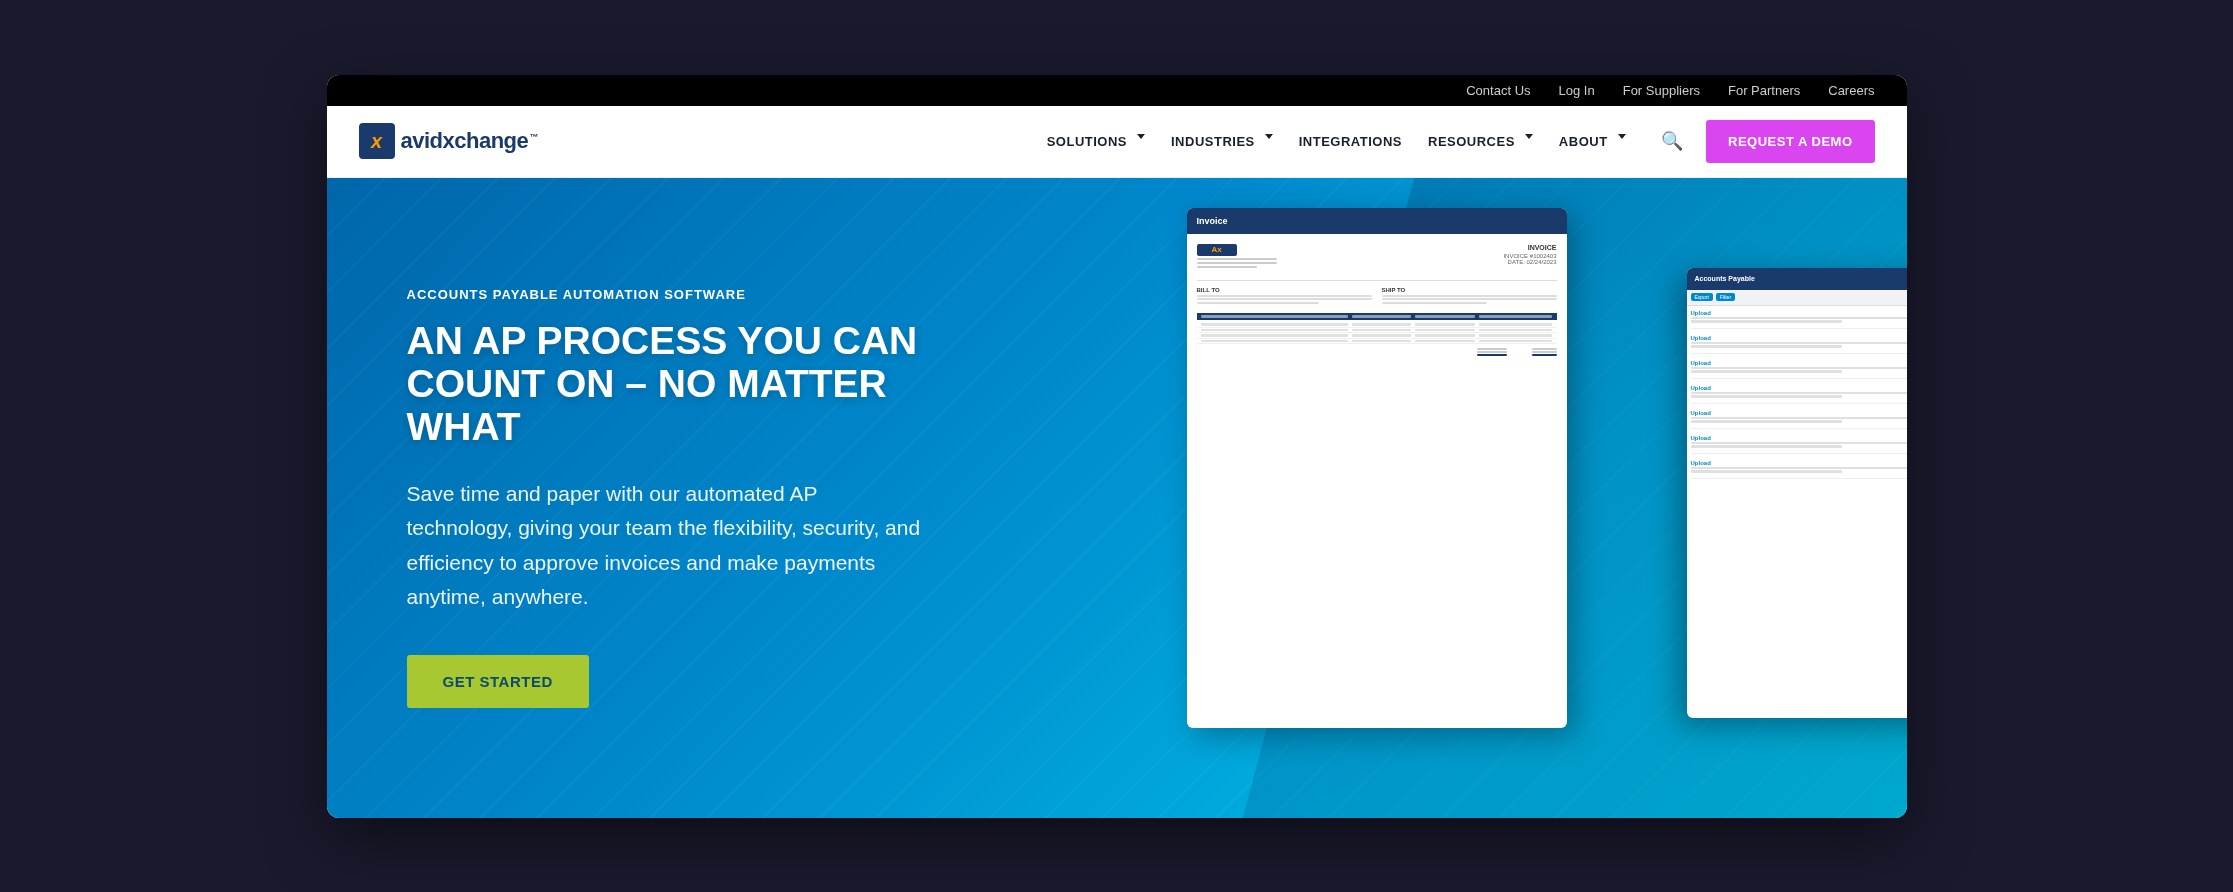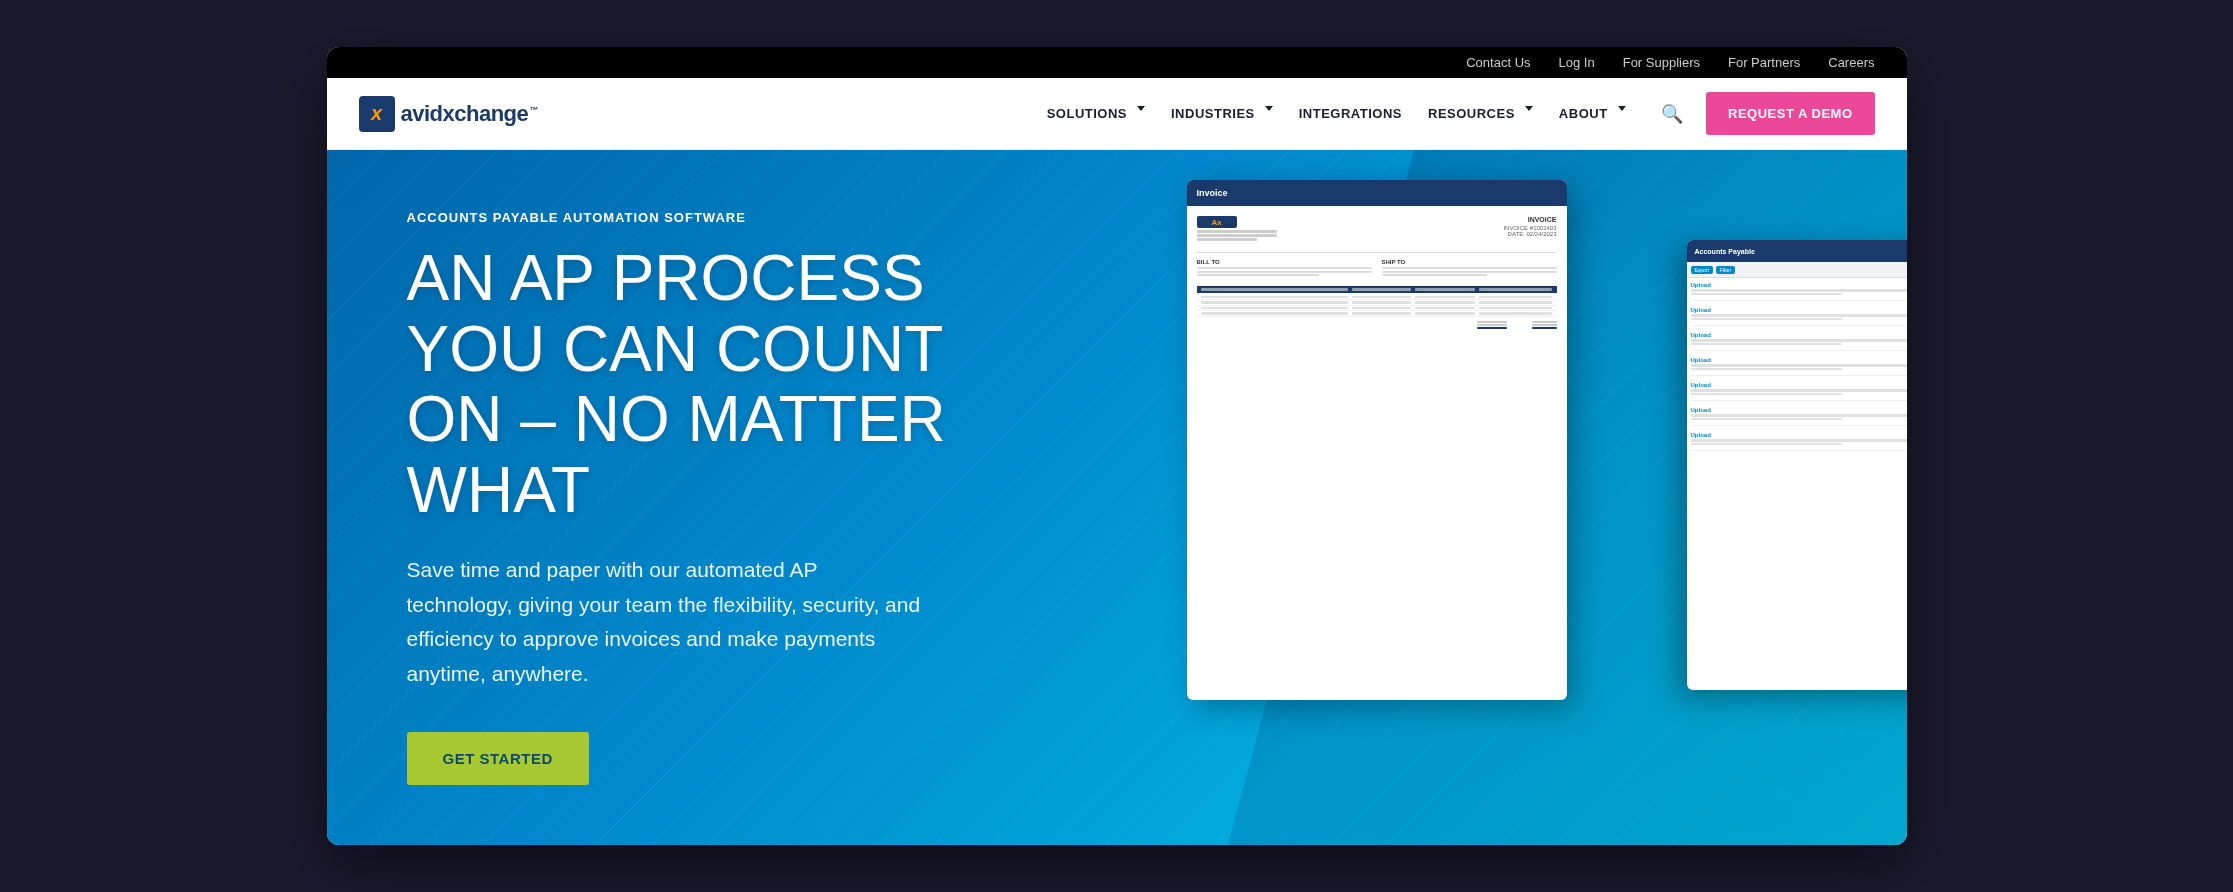--- a/index.html
+++ b/index.html
@@ -104,21 +104,21 @@
       border-right: 4px solid transparent;
       border-top: 5px solid currentColor;
     }
     .search-icon {
       font-size: 18px;
       cursor: pointer;
       padding: 6px;
       color: #333;
     }
     .demo-btn {
-      background: #ec4899;
+      background: #d946ef;
       color: #fff;
       border: none;
       padding: 14px 22px;
       font-size: 13px;
       font-weight: 800;
       letter-spacing: 0.5px;
       cursor: pointer;
       border-radius: 3px;
       text-transform: uppercase;
       margin-left: 16px;
@@ -174,22 +174,22 @@
       color: #fff;
       font-size: 13px;
       font-weight: 700;
       letter-spacing: 1px;
       text-transform: uppercase;
       margin-bottom: 18px;
     }
 
     .hero-title {
       color: #fff;
-      font-size: 64px;
-      font-weight: 400;
+      font-size: 39px;
+      font-weight: 700;
       line-height: 1.1;
       text-transform: uppercase;
       margin-bottom: 28px;
       text-shadow: 0 2px 8px rgba(0,0,0,0.2);
     }
 
     .hero-body {
       color: rgba(255,255,255,0.92);
       font-size: 21px;
       line-height: 1.65;

